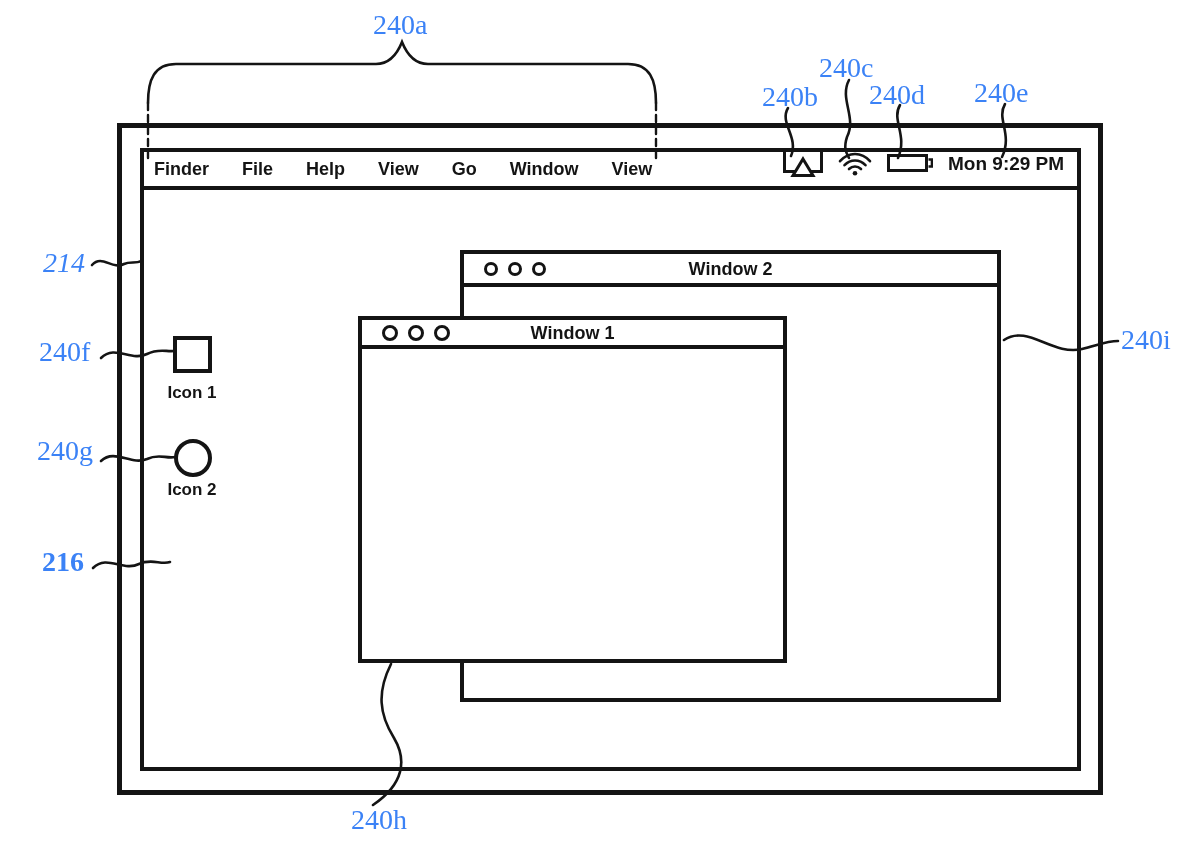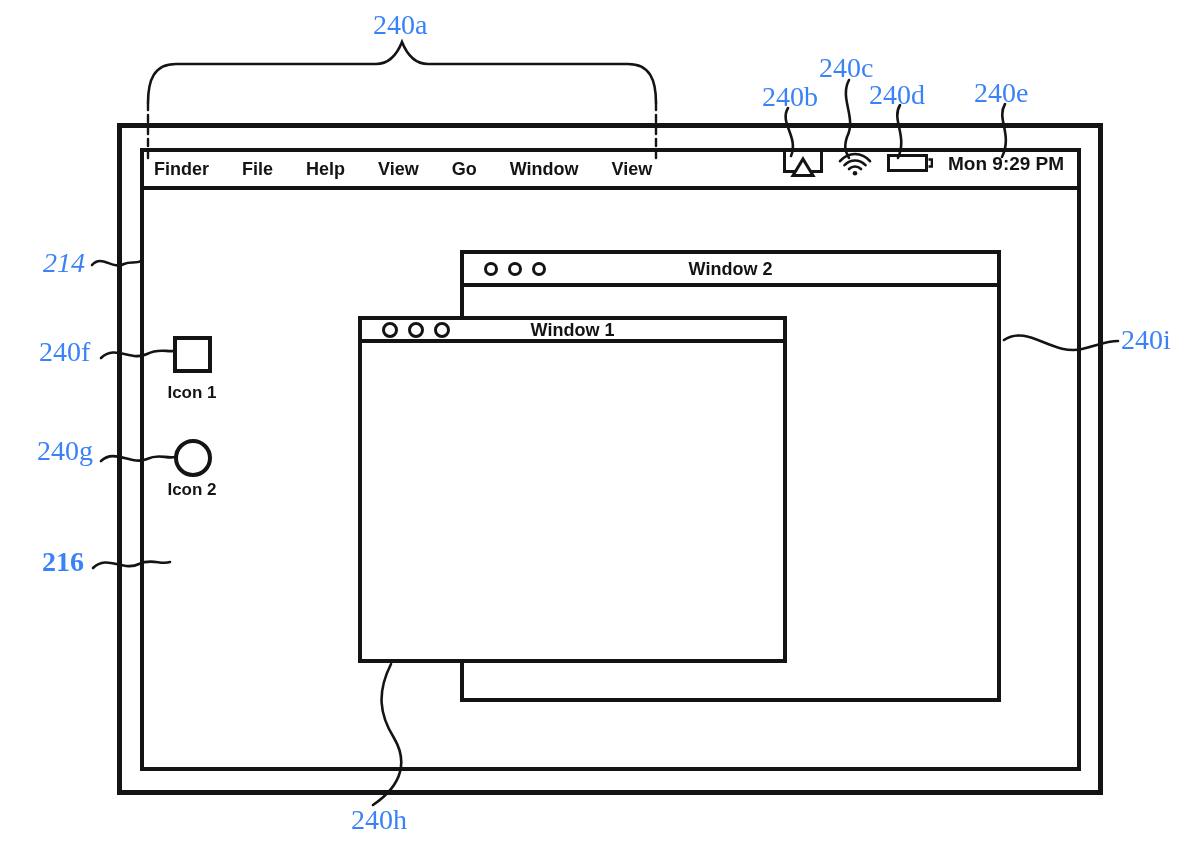--- a/index.html
+++ b/index.html
@@ -49,21 +49,21 @@
   .app-window{
     position:absolute;border:4px solid #141414;box-sizing:border-box;background:#fff;
   }
   .window2{left:460px;top:250px;width:541px;height:452px;z-index:2;}
   .window1{left:358px;top:316px;width:429px;height:347px;z-index:3;}
   .titlebar{
     position:relative;width:100%;border-bottom:4px solid #141414;box-sizing:border-box;
     display:flex;align-items:center;padding-left:20px;gap:10px;background:#fff;
   }
   .window2 .titlebar{height:33px;}
-  .window1 .titlebar{height:23px;}
+  .window1 .titlebar{height:29px;}
   .traffic-dot{
     display:inline-block;background:#fff;border:3px solid #141414;border-radius:50%;box-sizing:border-box;
   }
   .window2 .traffic-dot{width:14px;height:14px;}
   .window1 .traffic-dot{width:16px;height:16px;}
   .window-title{
     position:absolute;left:0;right:0;text-align:center;font-size:18px;font-weight:bold;line-height:1;
   }
   
   .anno-svg{position:absolute;left:0;top:0;width:1200px;height:850px;z-index:6;pointer-events:none;}

